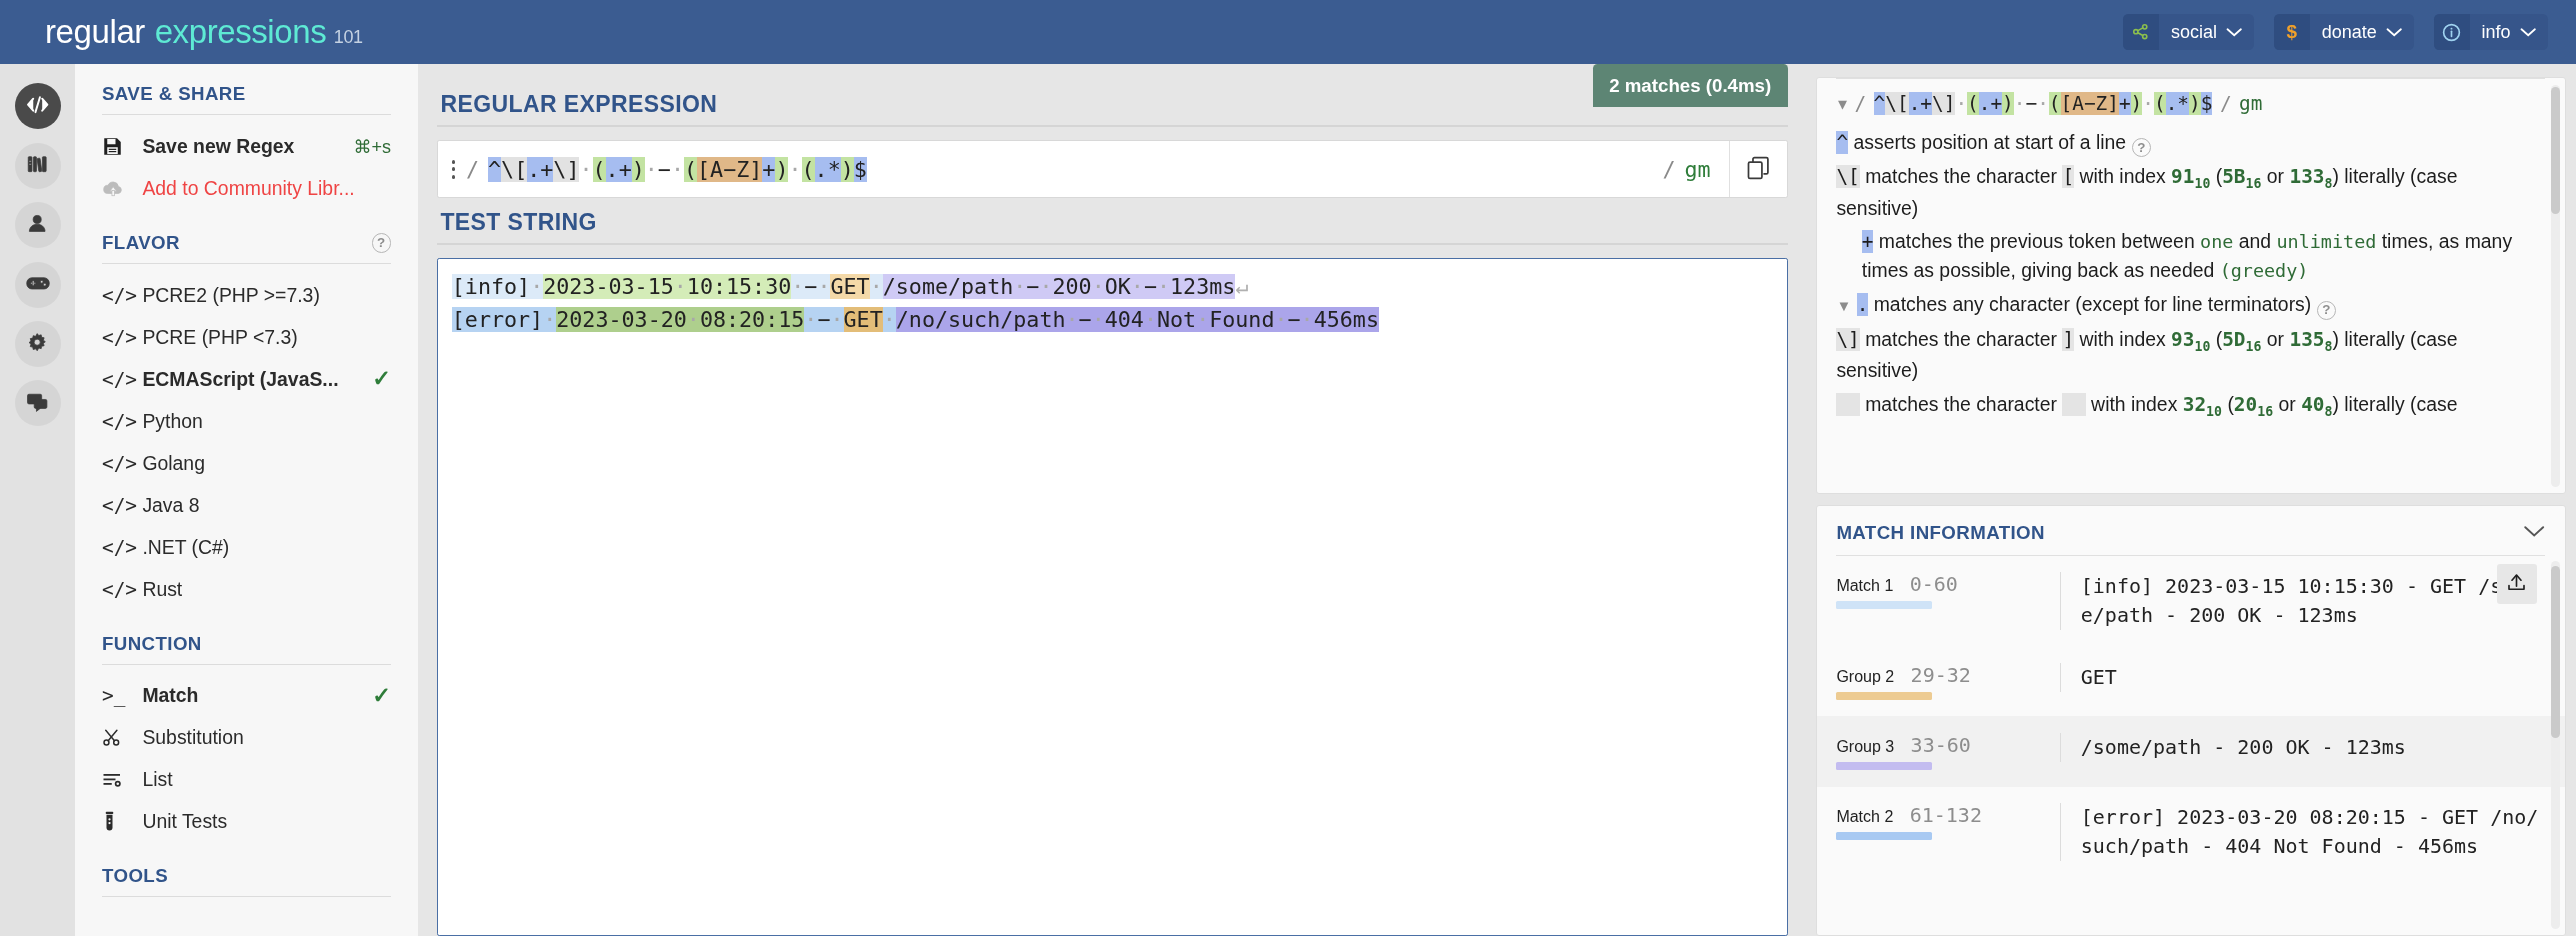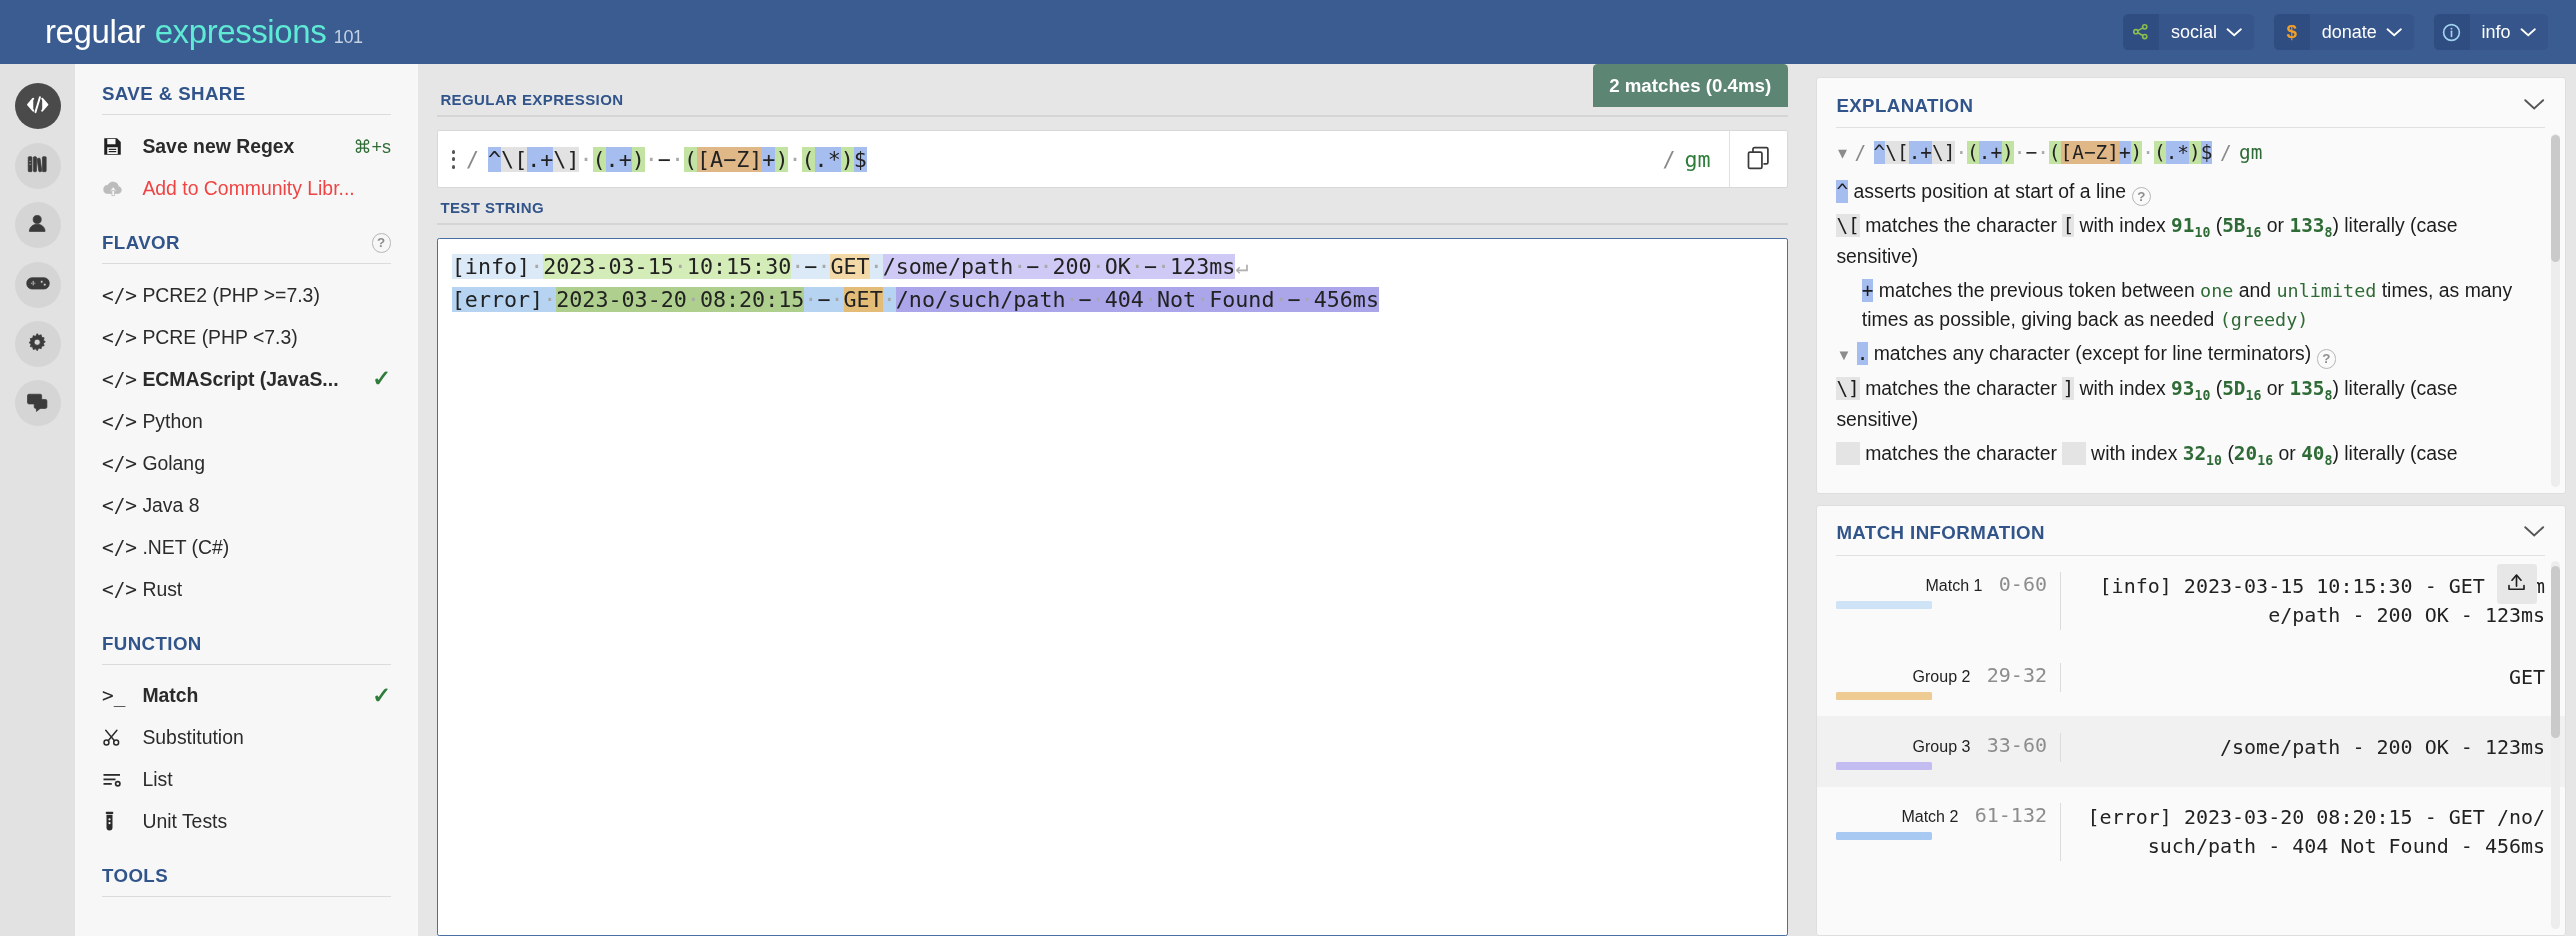--- a/index.html
+++ b/index.html
@@ -73,21 +73,21 @@
   .s-item.bold .stext { font-weight: bold; }
   .s-item.muted { color: #ef4444; }
   .s-item.muted svg { fill: #bcbcbc; stroke: #bcbcbc; }
   .s-item .kbd { color: #2f6b36; font-size: 18px; white-space: nowrap; }
   .s-item .chk { color: #2f7d3a; font-size: 22.4px; font-weight: bold; line-height: 1; }
   .mono { font-family: "DejaVu Sans Mono", "Liberation Mono", monospace; }
 
   
   .main { flex: 1; min-width: 0; background: #e6e6e6; padding: 16.4px 19.4px 0 19.4px; display: flex; flex-direction: column; }
   .panel-title {
-    font-size: 15px; font-weight: bold; color: #31548a; letter-spacing: 0.4px;
+    font-size: 23px; font-weight: bold; color: #31548a; letter-spacing: 0.4px;
     padding: 10.5px 0 7.5px 3px;
   }
   .title-row { display: flex; align-items: flex-start; justify-content: space-between; position: relative; }
   .rule { height: 1.5px; background: #d5d5d5; margin: 0 0 13.4px 0; }
   .matches-badge {
     position: absolute; right: 0; top: -16.4px;
     background: #5d8574; color: #fff; font-size: 18.7px; font-weight: bold;
     padding: 10.5px 16.4px; border-radius: 4.5px 4.5px 0 0; white-space: nowrap;
   }
   .re-box {
@@ -157,21 +157,21 @@
   }
   .kw { color: #2f6b36; font-family: "DejaVu Sans Mono","Liberation Mono",monospace; font-size: .95em; }
   .indent { padding-left: 25.4px; }
 
   .vscroll {
     position: absolute; right: 4.5px; width: 9px; border-radius: 4.5px; background: #cacaca;
   }
   .vtrack { position: absolute; right: 4.5px; top: 6px; bottom: 6px; width: 9px; border-radius: 4.5px; background: #ededed; }
 
   
-  .mi-card { flex: 1; min-height: 0; text-align: right; }
+  .mi-card { flex: 1; min-height: 0; }
   .mi-rows { }
   .mi-row { display: flex; align-items: flex-start; padding: 16.4px 19.4px 16.4px 19.4px; }
   .mi-row.alt { background: #f1f1f1; }
   .mi-label { width: 224px; flex: 0 0 224px; padding-right: 13.4px; }
   .mi-name {
     font-family: Liberation Sans, sans-serif; font-size: 16px;
     display: inline-block;
   }
   .mi-range { font-family: "DejaVu Sans Mono","Liberation Mono",monospace; font-size: 20px; color: #8d8d8d; margin-left: 16.4px; }
   .mi-bar { height: 8.2px; width: 96px; border-radius: 1.5px; margin-top: 5.2px; }
@@ -476,28 +476,20 @@
 
       <div class="ts-box">
         <div class="ts-line"><span class="m1-base">[info]</span><span class="m1-base sp">·</span><span class="g1a">2023-03-15<span class="sp">·</span>10:15:30</span><span class="m1-base sp">·</span><span class="m1-base">−</span><span class="m1-base sp">·</span><span class="g2a">GET</span><span class="m1-base sp">·</span><span class="g3a">/some/path<span class="sp">·</span>−<span class="sp">·</span>200<span class="sp">·</span>OK<span class="sp">·</span>−<span class="sp">·</span>123ms</span><span class="pilcrow">↵</span></div>
         <div class="ts-line"><span class="m2-base">[error]</span><span class="m2-base sp">·</span><span class="g1b">2023-03-20<span class="sp">·</span>08:20:15</span><span class="m2-base sp">·</span><span class="m2-base">−</span><span class="m2-base sp">·</span><span class="g2b">GET</span><span class="m2-base sp">·</span><span class="g3b">/no/such/path<span class="sp">·</span>−<span class="sp">·</span>404<span class="sp">·</span>Not<span class="sp">·</span>Found<span class="sp">·</span>−<span class="sp">·</span>456ms</span></div>
       </div>
     </div>
 
     <div class="right">
 
       <div class="card exp-card">
-        <div class="card-head">
-          <span class="ht">EXPLANATION</span>
-          <span>
-            <svg width="22.4" height="13.4" viewBox="0 0 30 18">
-                <path d="M3 3 L15 14 L27 3" fill="none" stroke="#555" stroke-width="2.6" stroke-linecap="round"></path>
-              </svg>
-          </span>
-        </div>
         <div class="card-rule"></div>
         <div class="card-body">
           <div class="exp-scroll">
 
             <div class="exp-regex code" style="font-size:19.4px;">
               <span class="caret">▼</span>
               <span class="slash">/</span>
               <span><span class="t-meta">^</span><span class="t-esc">\[</span><span class="t-meta">.+</span><span class="t-esc">\]</span><span class="sp">·</span><span class="t-grp">(</span><span class="t-meta">.+</span><span class="t-grp">)</span><span class="sp">·</span>−<span class="sp">·</span><span class="t-grp">(</span><span class="t-cls">[A−Z]</span><span class="t-meta">+</span><span class="t-grp">)</span><span class="sp">·</span><span class="t-grp">(</span><span class="t-meta">.*</span><span class="t-grp">)</span><span class="t-meta">$</span></span>
               <span class="slash">/</span>
               <span class="gm">gm</span>

